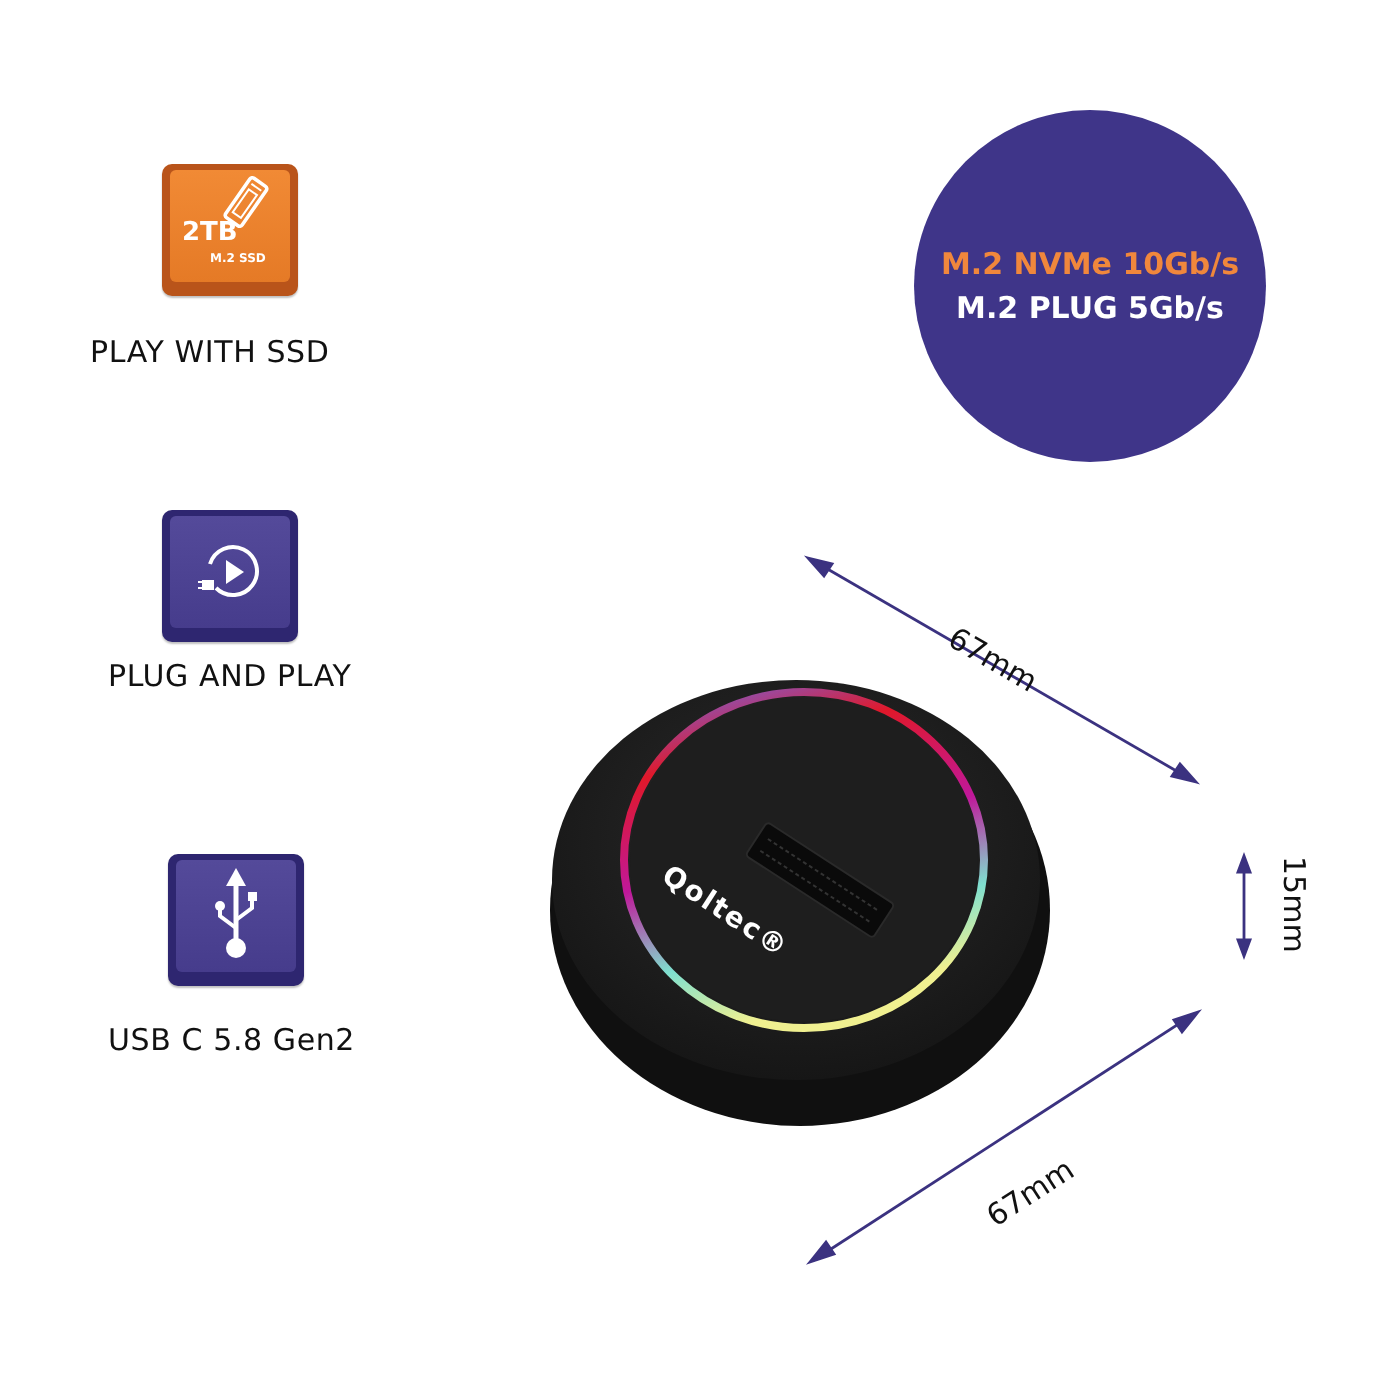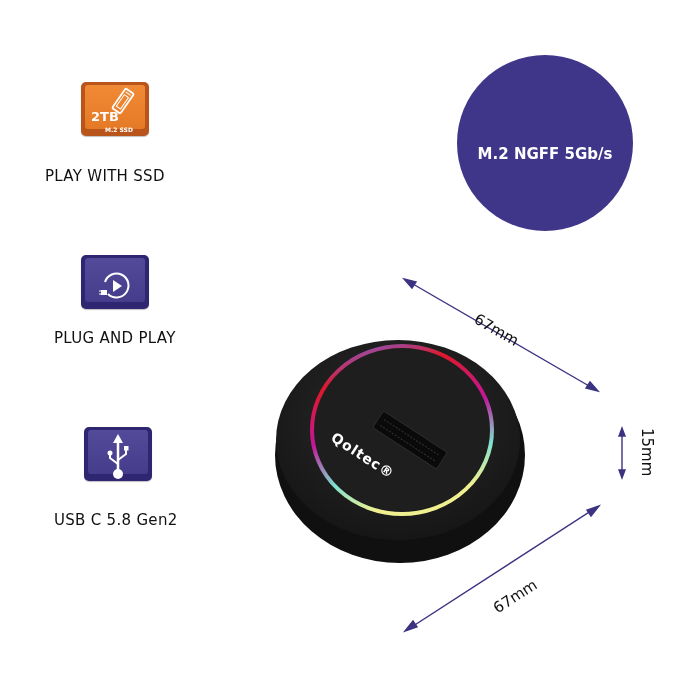--- a/index.html
+++ b/index.html
@@ -1,18 +1,18 @@
 <!DOCTYPE html>
 <html><head>
 <meta charset="utf-8">
 <style>
   html, body { margin:0; padding:0; }
   body { width:700px; height:700px; background:#ffffff; position:relative; overflow:hidden;
          font-family:"DejaVu Sans", "Liberation Sans", sans-serif; }
-  .badge { position:absolute; width:68px; height:54px; border-radius:5px; }
+  .badge { position:absolute; width:68px; height:66px; border-radius:5px; }
   .badge .face { position:absolute; left:4px; top:3px; right:4px; bottom:7px; border-radius:3px; }
   .badge.orange { background:#b9541a; box-shadow: 0 1px 1px rgba(0,0,0,.25); }
   .badge.orange .face { background:linear-gradient(#f18a35,#e57a26); }
   .badge.purple { background:#2e2670; box-shadow: 0 1px 1px rgba(0,0,0,.25); }
   .badge.purple .face { background:linear-gradient(#544a9a,#463c8c); }
   .feat-label { position:absolute; font-size:15px; color:#111; letter-spacing:0.3px; white-space:nowrap; }
   .circle { position:absolute; left:457px; top:55px; width:176px; height:176px; border-radius:50%; background:#3f3589; }
   .spec1 { position:absolute; left:0; right:0; top:68px; text-align:center; color:#f0873c; font-size:15px; font-weight:bold; }
   .spec2 { position:absolute; left:0; right:0; top:90px; text-align:center; color:#ffffff; font-size:15px; font-weight:bold; }
   .dim-label { position:absolute; font-size:15px; color:#111; white-space:nowrap; }
@@ -57,21 +57,22 @@
       <path d="M30 34 L22 28 L22 24" fill="none" stroke="#fff" stroke-width="2"></path>
       <circle cx="22" cy="23" r="2.5" fill="#fff"></circle>
       <path d="M30 30 L38 24 L38 20" fill="none" stroke="#fff" stroke-width="2"></path>
       <rect x="36" y="16" width="4.5" height="4.5" fill="#fff"></rect>
     </svg>
   </div>
 </div>
 <div class="feat-label" style="left:54px; top:511px;">USB C 5.8 Gen2</div>
 
 <div class="circle">
-  <div class="spec2">M.2 NGFF 5Gb/s</div>
+  <div class="spec1">M.2 NVMe 10Gb/s</div>
+  <div class="spec2">M.2 PLUG 5Gb/s</div>
 </div>
 
 <svg width="700" height="700" viewBox="0 0 700 700" style="position:absolute;left:0;top:0;">
   <defs>
     <linearGradient id="ring" x1="0" y1="0" x2="0.3" y2="1">
       <stop offset="0" stop-color="#6a6cf0"></stop>
       <stop offset="0.25" stop-color="#e0182a"></stop>
       <stop offset="0.55" stop-color="#c0189a"></stop>
       <stop offset="0.8" stop-color="#7fe0d0"></stop>
       <stop offset="1" stop-color="#f0f090"></stop>

